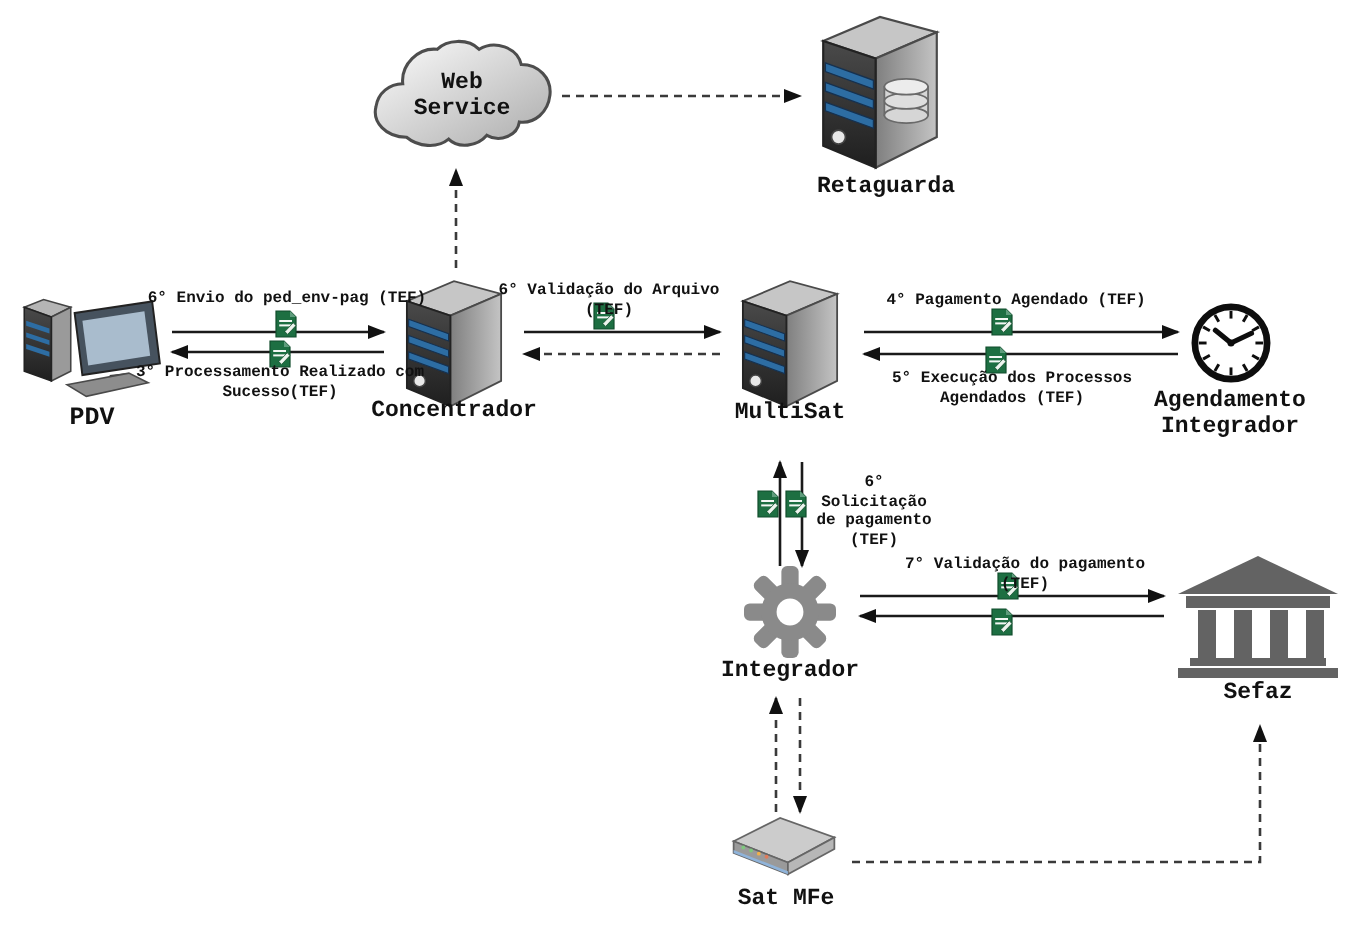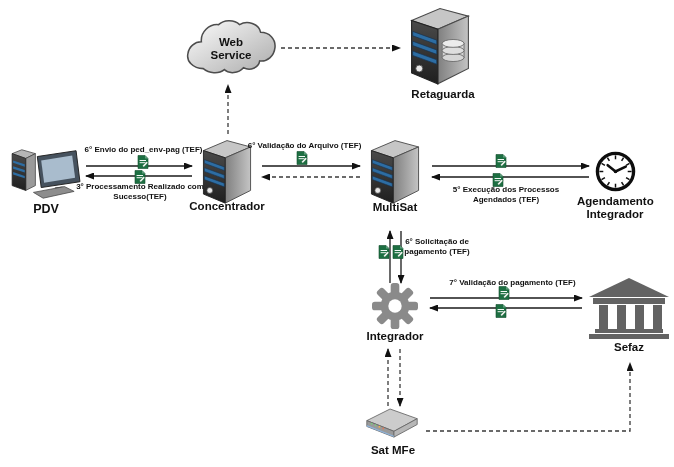--- a/index.html
+++ b/index.html
@@ -1,17 +1,17 @@
 <!DOCTYPE html>
 <html><head>
 <meta charset="utf-8">
 <style>
   html,body{margin:0;padding:0;background:#fff;}
   #canvas{position:relative;width:674px;height:467px;background:#fff;overflow:hidden;
-          font-family:Liberation Sans, sans-serif;}
+          font-family:Liberation Mono, monospace;}
   #connectors{position:absolute;left:0;top:0;width:674px;height:467px;}
   .icon{position:absolute;display:block;}
   .node-label{position:absolute;font-size:11.5px;font-weight:700;color:#111;
               text-align:center;line-height:1.12;}
   .edge-label{position:absolute;font-size:8px;font-weight:700;color:#111;
               text-align:center;line-height:1.2;}
   .conn{stroke:#1a1a1a;stroke-width:1.3;fill:none;}
   .conn-dash{stroke:#3a3a3a;stroke-width:1.3;fill:none;stroke-dasharray:4 3;}
   #symdefs{position:absolute;width:0;height:0;overflow:hidden;}
 </style>
@@ -216,17 +216,18 @@
   <div class="node-label" style="left:181px;top:200px;width:92px">Concentrador</div>
   <div class="node-label" style="left:363px;top:201px;width:64px">MultiSat</div>
   <div class="node-label" style="left:577px;top:195px;width:76px">Agendamento Integrador</div>
   <div class="node-label" style="left:359px;top:330px;width:72px">Integrador</div>
   <div class="node-label" style="left:600px;top:341px;width:58px">Sefaz</div>
   <div class="node-label" style="left:366px;top:444px;width:54px">Sat MFe</div>
 
   <div class="edge-label" style="left:56px;top:145px;width:175px">6° Envio do ped_env-pag (TEF)</div>
   <div class="edge-label" style="left:60px;top:182px;width:160px">3° Processamento Realizado com Sucesso(TEF)</div>
   <div class="edge-label" style="left:242px;top:141px;width:125px">6° Validação do Arquivo (TEF)</div>
+  <div class="edge-label" style="left:438px;top:146px;width:140px">4° Pagamento Agendado (TEF)</div>
   <div class="edge-label" style="left:436px;top:185px;width:140px">5° Execução dos Processos Agendados (TEF)</div>
   <div class="edge-label" style="left:404px;top:237px;width:66px">6° Solicitação de pagamento (TEF)</div>
   <div class="edge-label" style="left:440px;top:278px;width:145px">7° Validação do pagamento (TEF)</div>
 
 </div>
 
 </body></html>

